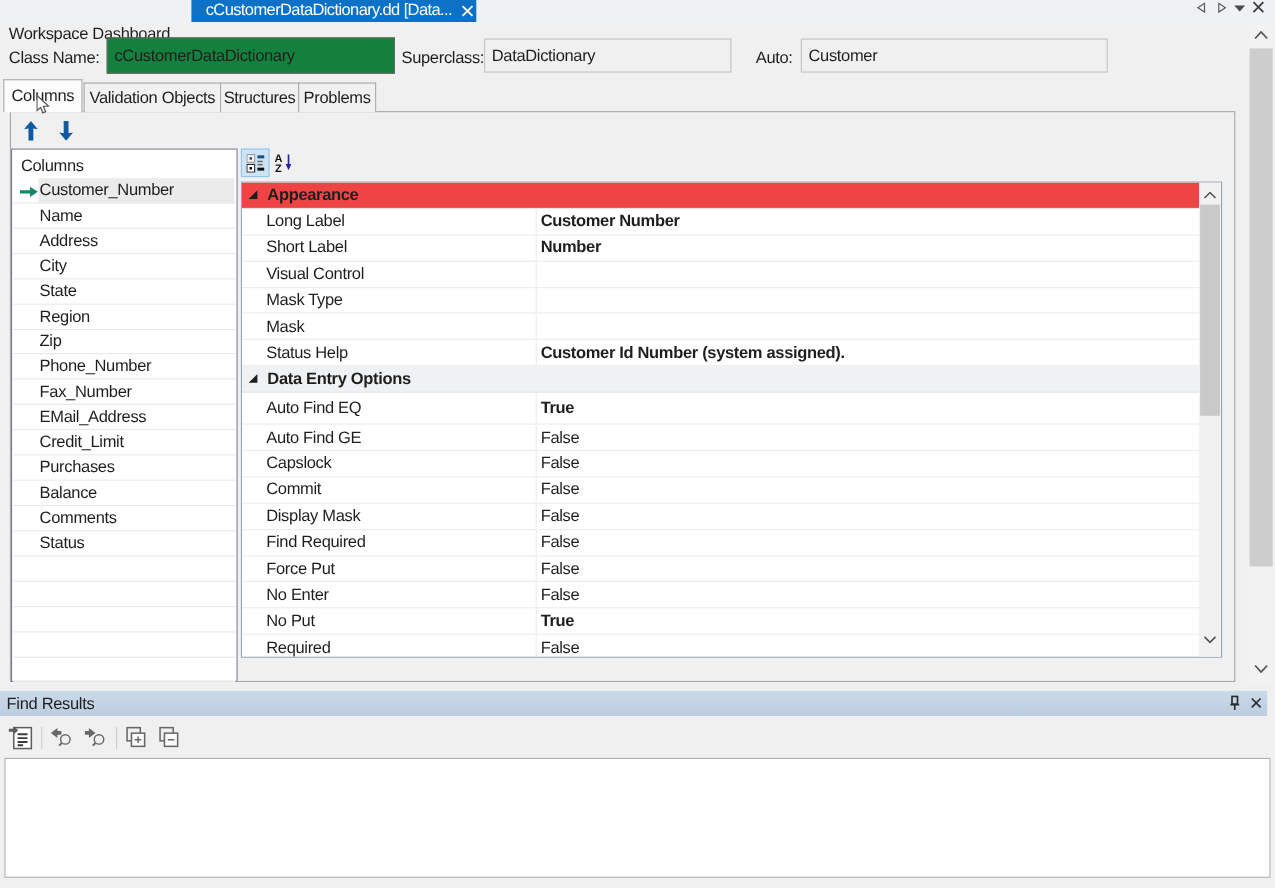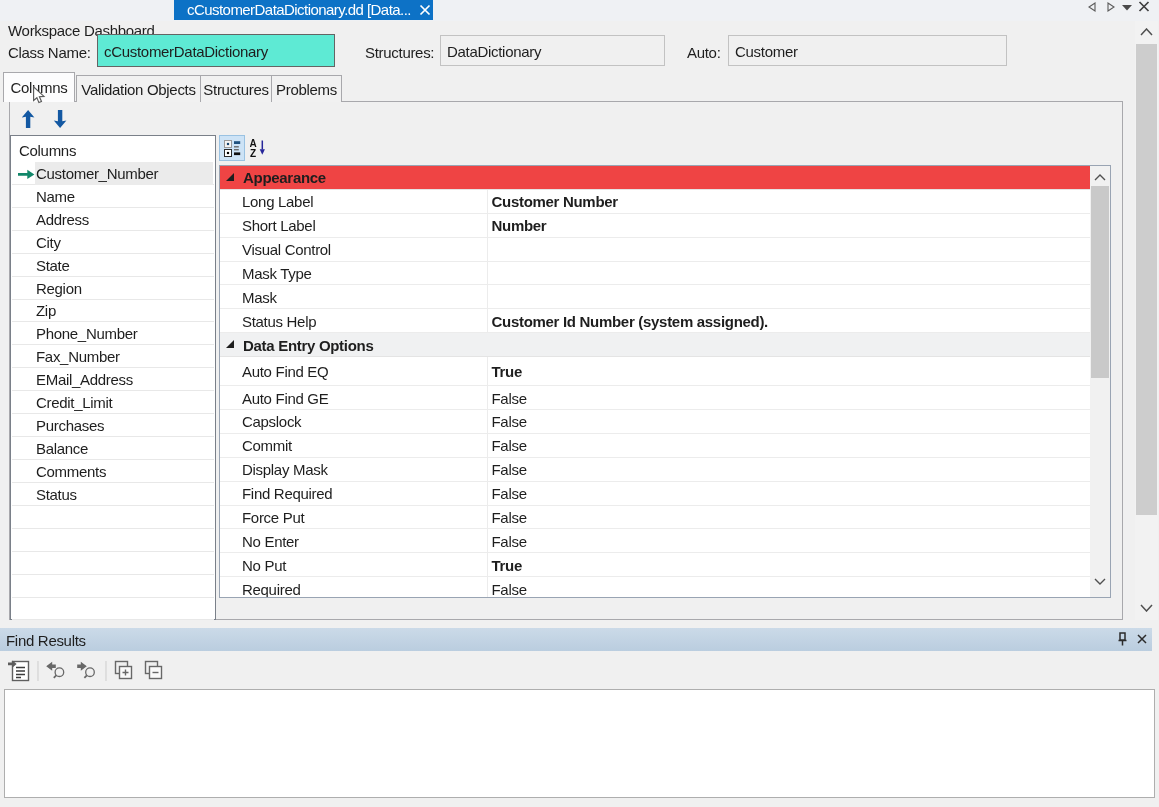--- a/index.html
+++ b/index.html
@@ -22,24 +22,24 @@
 <svg class="abs" style="left:1088px;top:2px;" width="64" height="10" viewBox="0 0 64 10">
   <path d="M7 1 L7 9 L1 5 Z" fill="none" stroke="#5a5a5a" stroke-width="1.1"></path>
   <path d="M20 1 L20 9 L26 5 Z" fill="none" stroke="#5a5a5a" stroke-width="1.1"></path>
   <path d="M34 3 L44 3 L39 8.5 Z" fill="#4a4a4a"></path>
 </svg>
 <svg class="abs" style="left:1138px;top:1px;" width="12" height="11" viewBox="0 0 12 11">
     <path d="M1.5 1 L10.5 10 M10.5 1 L1.5 10" stroke="#404040" stroke-width="1.7"></path>
   </svg>
 
 <div class="abs" style="left:8px;top:44px;">Class Name:</div>
-<div class="abs" style="left:97px;top:34px;width:238px;height:33px;background:#5eead4;border:1px solid #646464;">
+<div class="abs" style="left:97px;top:34px;width:262px;height:33px;background:#15803d;border:1px solid #646464;">
   <div style="position:absolute;left:6px;top:50%;transform:translateY(-50%);">cCustomerDataDictionary</div>
 </div>
-<div class="abs" style="left:365px;top:44px;">Structures:</div>
+<div class="abs" style="left:365px;top:44px;">Superclass:</div>
 <div class="abs" style="left:440px;top:35px;width:225px;height:31px;background:#f0f0f0;border:1px solid #c2c2c2;">
   <div style="position:absolute;left:6px;top:50%;transform:translateY(-50%);">DataDictionary</div>
 </div>
 <div class="abs" style="left:687px;top:44px;">Auto:</div>
 <div class="abs" style="left:728px;top:35px;width:279px;height:31px;background:#f0f0f0;border:1px solid #c2c2c2;">
   <div style="position:absolute;left:6px;top:50%;transform:translateY(-50%);">Customer</div>
 </div>
 
 <div class="abs" style="left:9px;top:101px;width:1114px;height:519px;background:#f0f0f0;border:1px solid #a8a8ac;"></div>
 

